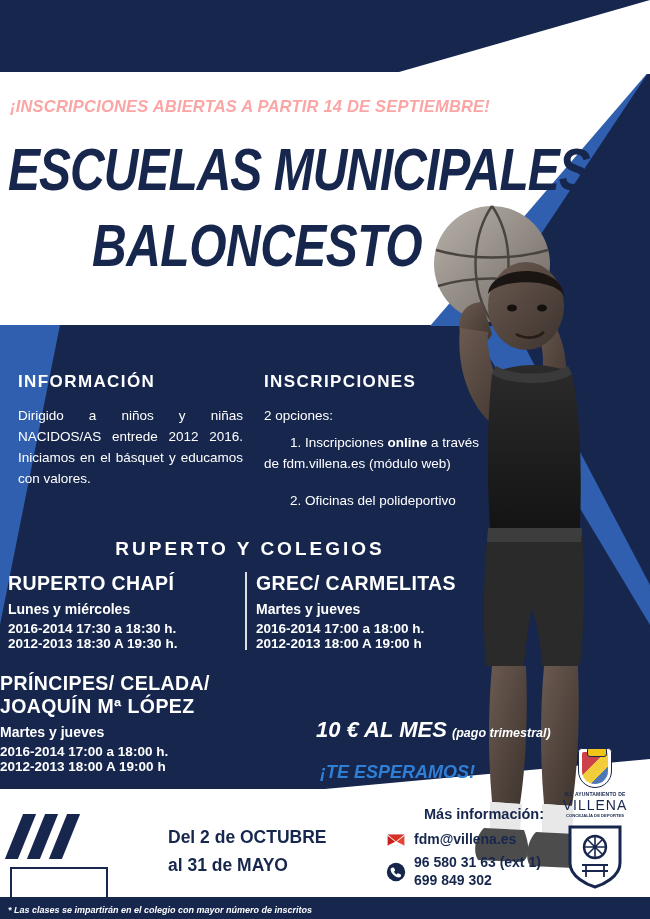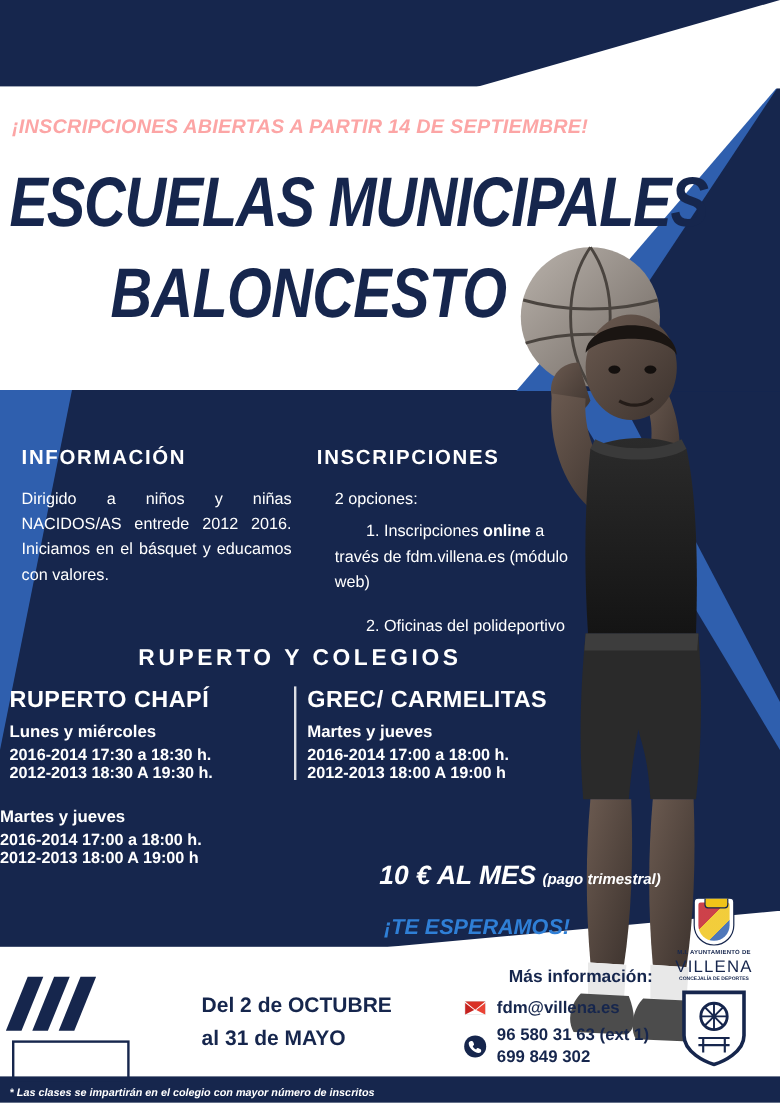--- a/index.html
+++ b/index.html
@@ -200,21 +200,21 @@
     font-size: 17px;
     font-weight: bold;
     letter-spacing: 1.4px;
     margin-bottom: 14px;
   }
   .body-txt {
     font-size: 13.5px;
     line-height: 1.55;
     text-align: justify;
   }
-  .insc-line { font-size: 13.5px; line-height: 1.55; margin-left: 15px; }
+  .insc-line { font-size: 13.5px; line-height: 1.55; }
   .insc-opt { margin-top: 6px; text-indent: 26px; }
   .insc-opt2 { margin-top: 16px; text-indent: 26px; }
 
   
   .horarios-title {
     position: absolute;
     left: 0; top: 538px;
     width: 500px;
     text-align: center;
     z-index: 7;
@@ -452,20 +452,21 @@
   </div>
 
   <div class="sched sched-b">
     <div class="sched-name">GREC/ CARMELITAS</div>
     <div class="sched-days">Martes y jueves</div>
     <div class="sched-row"><b>2016-2014</b> <span>17:00 a 18:00 h.</span></div>
     <div class="sched-row"><b>2012-2013</b> <span>18:00 A 19:00 h</span></div>
   </div>
 
   <div class="sched sched-c">
+    <div class="sched-name">PRÍNCIPES/ CELADA/ JOAQUÍN Mª LÓPEZ</div>
     <div class="sched-days">Martes y jueves</div>
     <div class="sched-row"><b>2016-2014</b> <span>17:00 a 18:00 h.</span></div>
     <div class="sched-row"><b>2012-2013</b> <span>18:00 A 19:00 h</span></div>
   </div>
 
   <div class="price">10 € AL MES</div>
   <div class="price-note">(pago trimestral)</div>
   <div class="esperamos">¡TE ESPERAMOS!</div>
   <div class="mas-info">Más información:</div>
 

